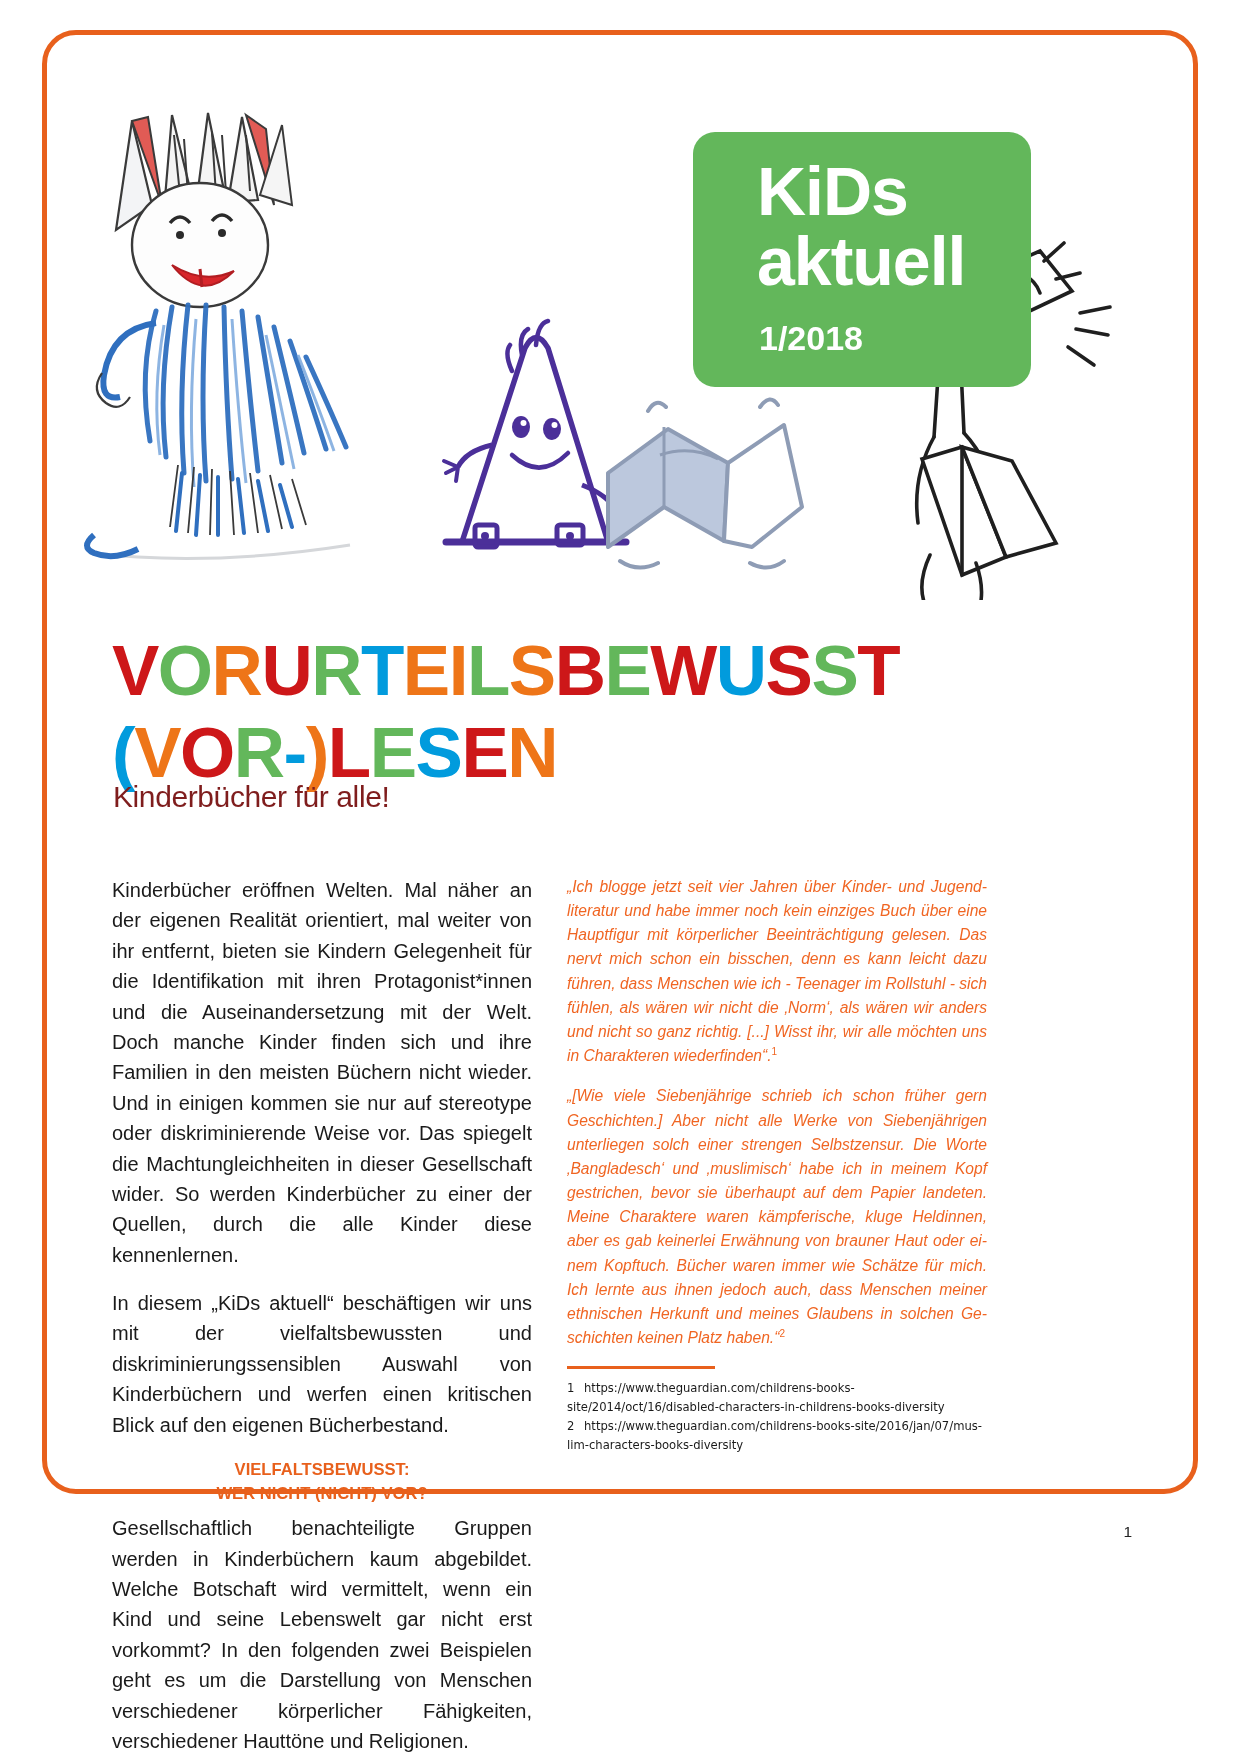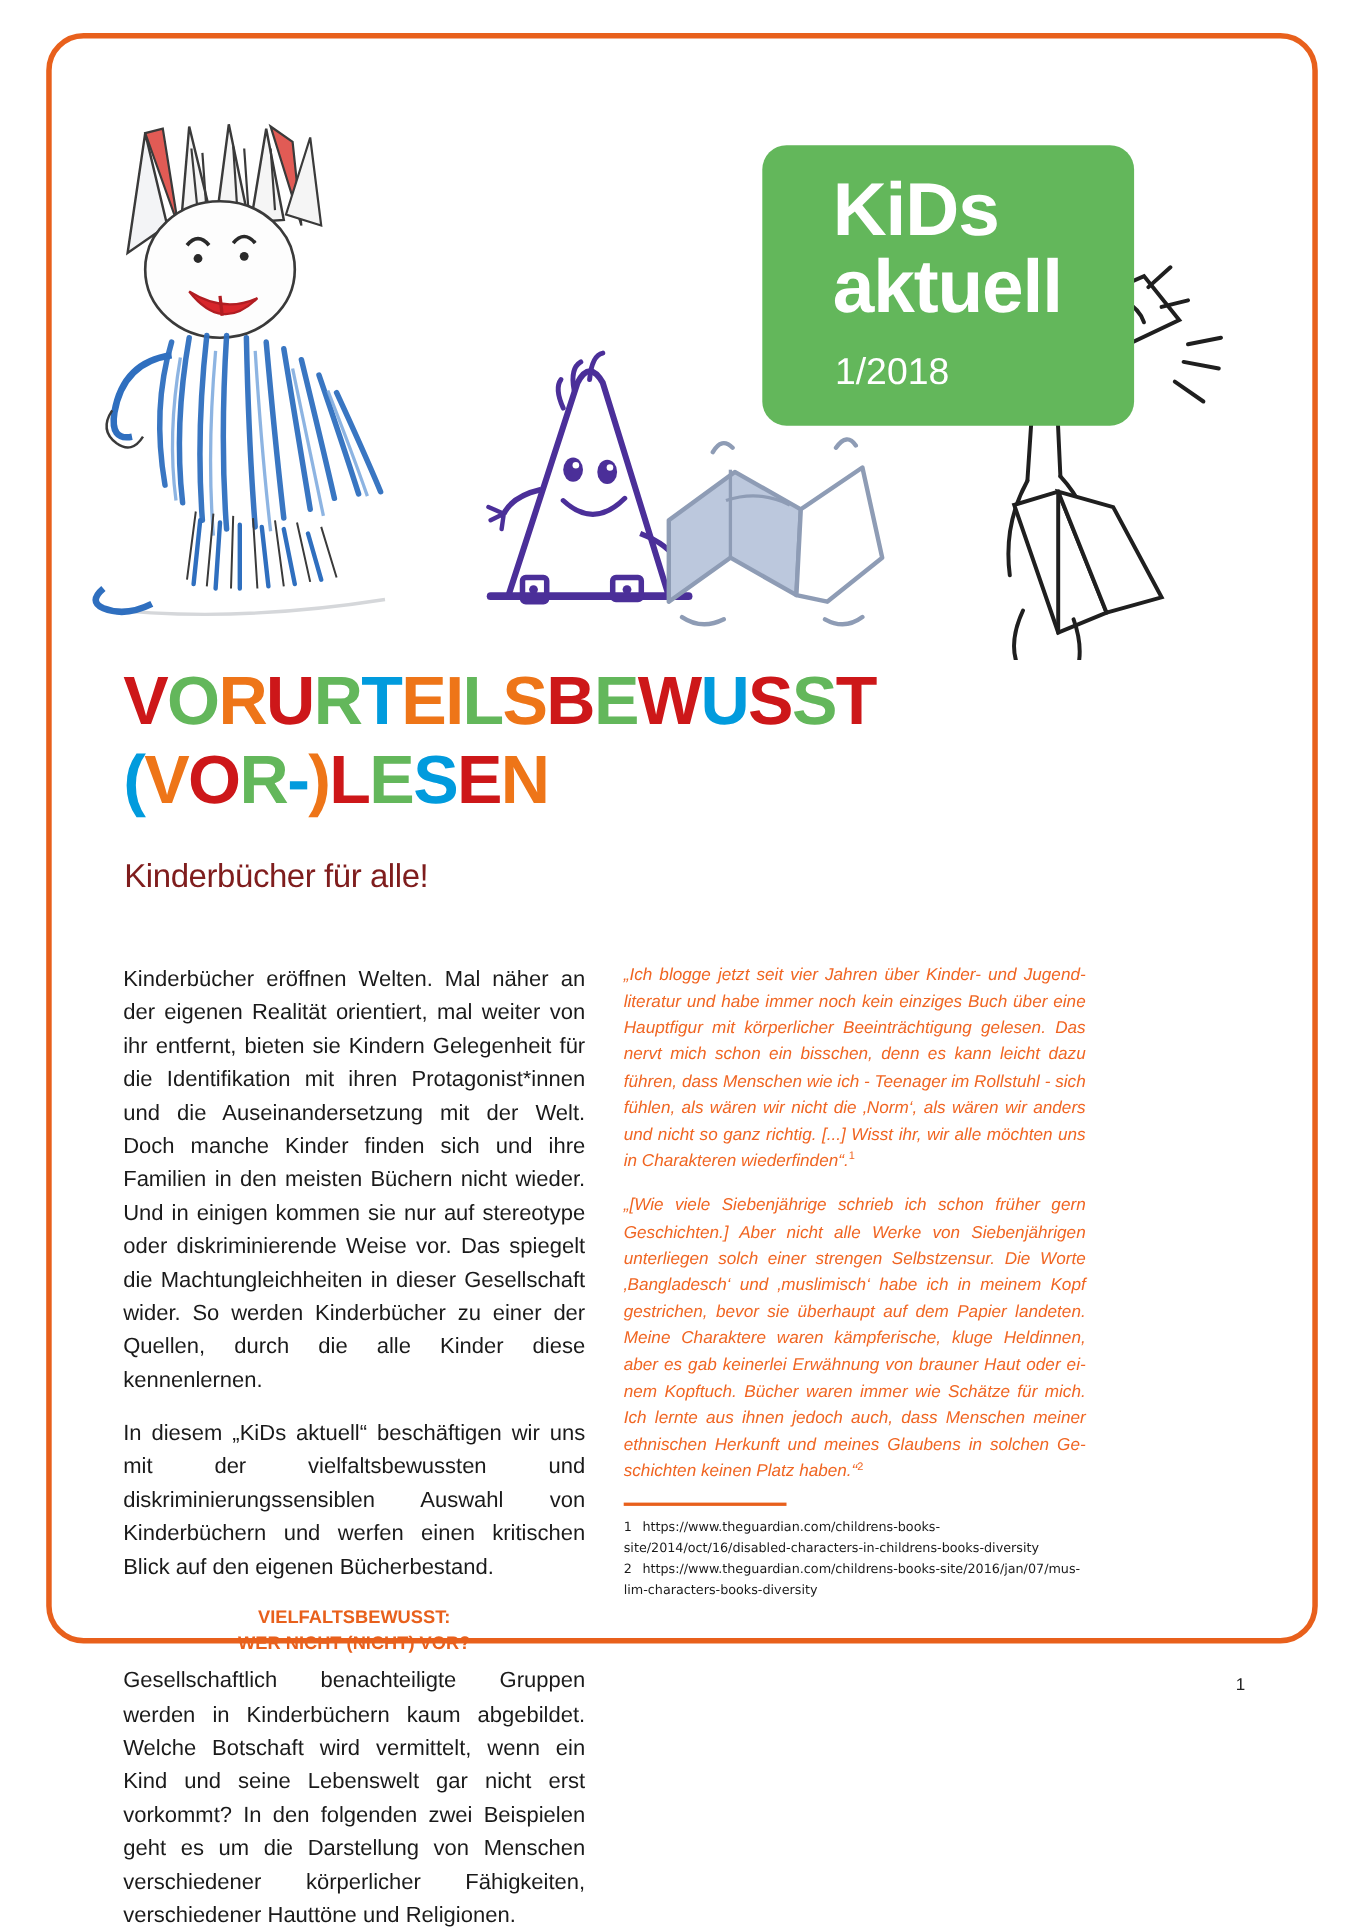--- a/index.html
+++ b/index.html
@@ -66,32 +66,32 @@
     line-height: 1.03;
     letter-spacing: -1px;
     white-space: pre-line;
   }
   .badge-issue {
     position: absolute;
     left: 66px;
     top: 187px;
     color: #ffffff;
     font-size: 34px;
-    font-weight: normal;
+    font-weight: bold;
     letter-spacing: 0px;
   }
 
   
   .headline {
     position: absolute;
     left: 112px;
-    top: 602px;
+    top: 630px;
     width: 1000px;
     font-weight: bold;
-    font-size: 62px;
+    font-size: 71px;
     letter-spacing: -1.5px;
     line-height: 1.16;
   }
   .headline .ln { display: block; white-space: nowrap; }
   .headline span.ch { display: inline; }
 
   .subtitle {
     position: absolute;
     left: 113px;
     top: 780px;

